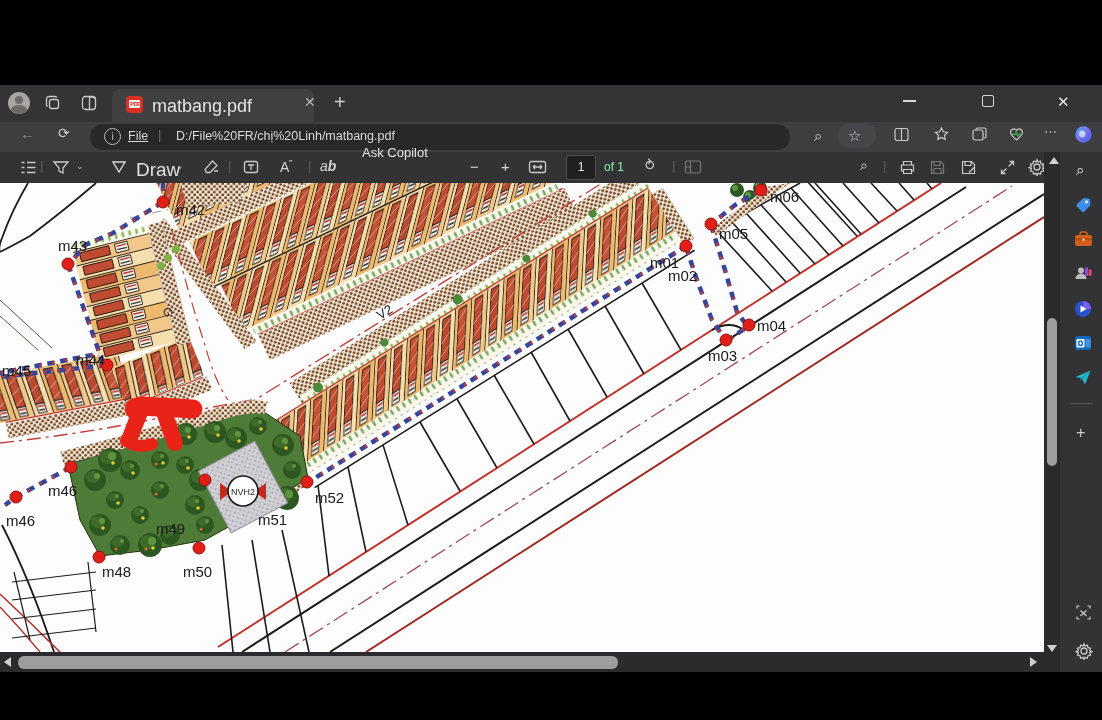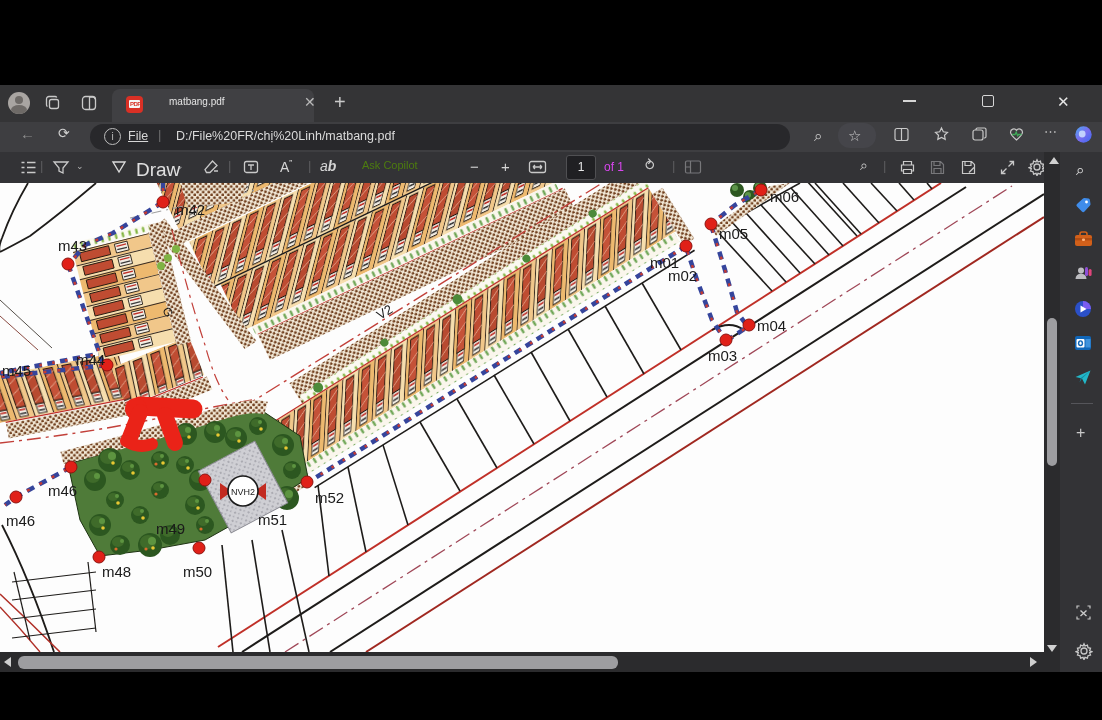--- a/index.html
+++ b/index.html
@@ -23,21 +23,21 @@
       <path d="M3.5 12.5 A2 2 0 0 1 2.5 10.7 V5 A2.5 2.5 0 0 1 5 2.5 h6 a2 2 0 0 1 1.8 1"></path>
   </svg>
   <svg class="abs" style="left:80px;top:94px" width="18" height="18" viewBox="0 0 18 18" fill="none" stroke="#c9c9c9" stroke-width="1.3">
     <rect x="2.5" y="2.5" width="13" height="13" rx="3"></rect>
       <path d="M9.5 3 v12 M10 3.2 h3 a2 2 0 0 1 2 2" fill="none"></path>
   </svg>
 
   <div class="abs" style="left:126px;top:96px;width:17px;height:17px;border-radius:4px;background:#d93025;"></div>
   <div class="abs" style="left:129px;top:100px;width:11px;height:8px;background:#f5f5f5;border-radius:1px;"></div>
   <div class="abs" style="left:130px;top:101px;font-size:6px;font-weight:bold;color:#d93025;letter-spacing:-0.5px;">PDF</div>
-  <div class="abs" style="left:169px;top:96px;color:#e4e4e4;font-size:10px;">matbang.pdf</div>
+  <div class="abs" style="left:152px;top:96px;color:#e4e4e4;font-size:18px;">matbang.pdf</div>
   <div class="abs" style="left:304px;top:94px;color:#b9b9b9;font-size:14px;">✕</div>
   <div class="abs" style="left:334px;top:91px;color:#c9c9c9;font-size:20px;font-weight:300;">+</div>
 
   <div class="abs" style="left:903px;top:100px;width:13px;height:1.5px;background:#d6d6d6;"></div>
   <div class="abs" style="left:982px;top:95px;width:10px;height:10px;border:1.4px solid #d6d6d6;border-radius:2px;"></div>
   <div class="abs" style="left:1057px;top:93px;color:#e6e6e6;font-size:15px;">✕</div>
 
   <div class="abs" style="left:0;top:122px;width:1102px;height:30px;background:#3e3e41;"></div>
   <div class="abs" style="left:20px;top:125px;color:#8f8f8f;font-size:15px;">←</div>
   <div class="abs" style="left:58px;top:125px;color:#cfcfcf;font-size:14px;">⟳</div>
@@ -96,29 +96,29 @@
       <path d="M10.5 3 l4.5 4.5 -7 7 h-3.5 l-1.5-3z M12 13 h4"></path>
     </svg>
   <div class="abs" style="left:228px;top:158px;color:#5c5c5e;font-size:13px;">|</div>
   <svg class="abs" style="left:242px;top:158px" width="18" height="18" viewBox="0 0 18 18" stroke="#c9c9c9" stroke-width="1.3" fill="none">
       <rect x="2.5" y="3.5" width="13" height="11" rx="2"></rect>
       <path d="M6 7 h6 M9 7 v5"></path>
     </svg>
   <div class="abs" style="left:280px;top:158px;color:#d5d5d5;font-size:14px;">A<span style="font-size:9px;vertical-align:6px;">‟</span></div>
   <div class="abs" style="left:308px;top:158px;color:#5c5c5e;font-size:13px;">|</div>
   <div class="abs" style="left:320px;top:158px;color:#d5d5d5;font-size:14px;font-style:italic;">a<span style="font-weight:bold;">b</span></div>
-  <div class="abs" style="left:362px;top:159px;color:#4d7c0f;font-size:11px;">Ask Copilot</div>
+  <div class="abs" style="left:362px;top:145px;color:#e5e5e5;font-size:13px;">Ask Copilot</div>
   <div class="abs" style="left:470px;top:158px;color:#d5d5d5;font-size:15px;">−</div>
   <div class="abs" style="left:501px;top:158px;color:#d5d5d5;font-size:15px;">+</div>
   <svg class="abs" style="left:528px;top:159px" width="19" height="16" viewBox="0 0 19 16" stroke="#c9c9c9" stroke-width="1.3" fill="none">
       <rect x="1.5" y="2.5" width="16" height="11" rx="2"></rect>
       <path d="M5 8 h9 M5 8 l2-2 M5 8 l2 2 M14 8 l-2-2 M14 8 l-2 2"></path>
     </svg>
   <div class="abs" style="left:566px;top:155px;width:28px;height:23px;background:#202023;border:1px solid #505053;border-radius:3px;color:#e8e8e8;font-size:12px;text-align:center;line-height:23px;">1</div>
-  <div class="abs" style="left:604px;top:160px;color:#d946ef;font-size:12px;">of 1</div>
+  <div class="abs" style="left:604px;top:160px;color:#86efac;font-size:12px;">of 1</div>
   <div class="abs" style="left:645px;top:157px;color:#c9c9c9;font-size:14px;">⥁</div>
   <div class="abs" style="left:672px;top:158px;color:#5c5c5e;font-size:13px;">|</div>
   <svg class="abs" style="left:684px;top:159px" width="18" height="16" viewBox="0 0 18 16" stroke="#77777a" stroke-width="1.2" fill="none">
       <rect x="1.5" y="2" width="15" height="12" rx="1.5"></rect>
       <path d="M6.5 2 v12 M1.5 8 h5"></path>
     </svg>
   <div class="abs icon" style="left:860px;top:158px;font-size:14px;">⌕</div>
   <div class="abs" style="left:883px;top:158px;color:#5c5c5e;font-size:13px;">|</div>
   <svg class="abs" style="left:899px;top:159px" width="17" height="17" viewBox="0 0 17 17" stroke="#c9c9c9" stroke-width="1.2" fill="none">
       <path d="M4.5 6 V2.5 h8 V6 M4.5 12 h-2 V6 h12 v6 h-2 M4.5 10.5 h8 v4 h-8z"></path>

